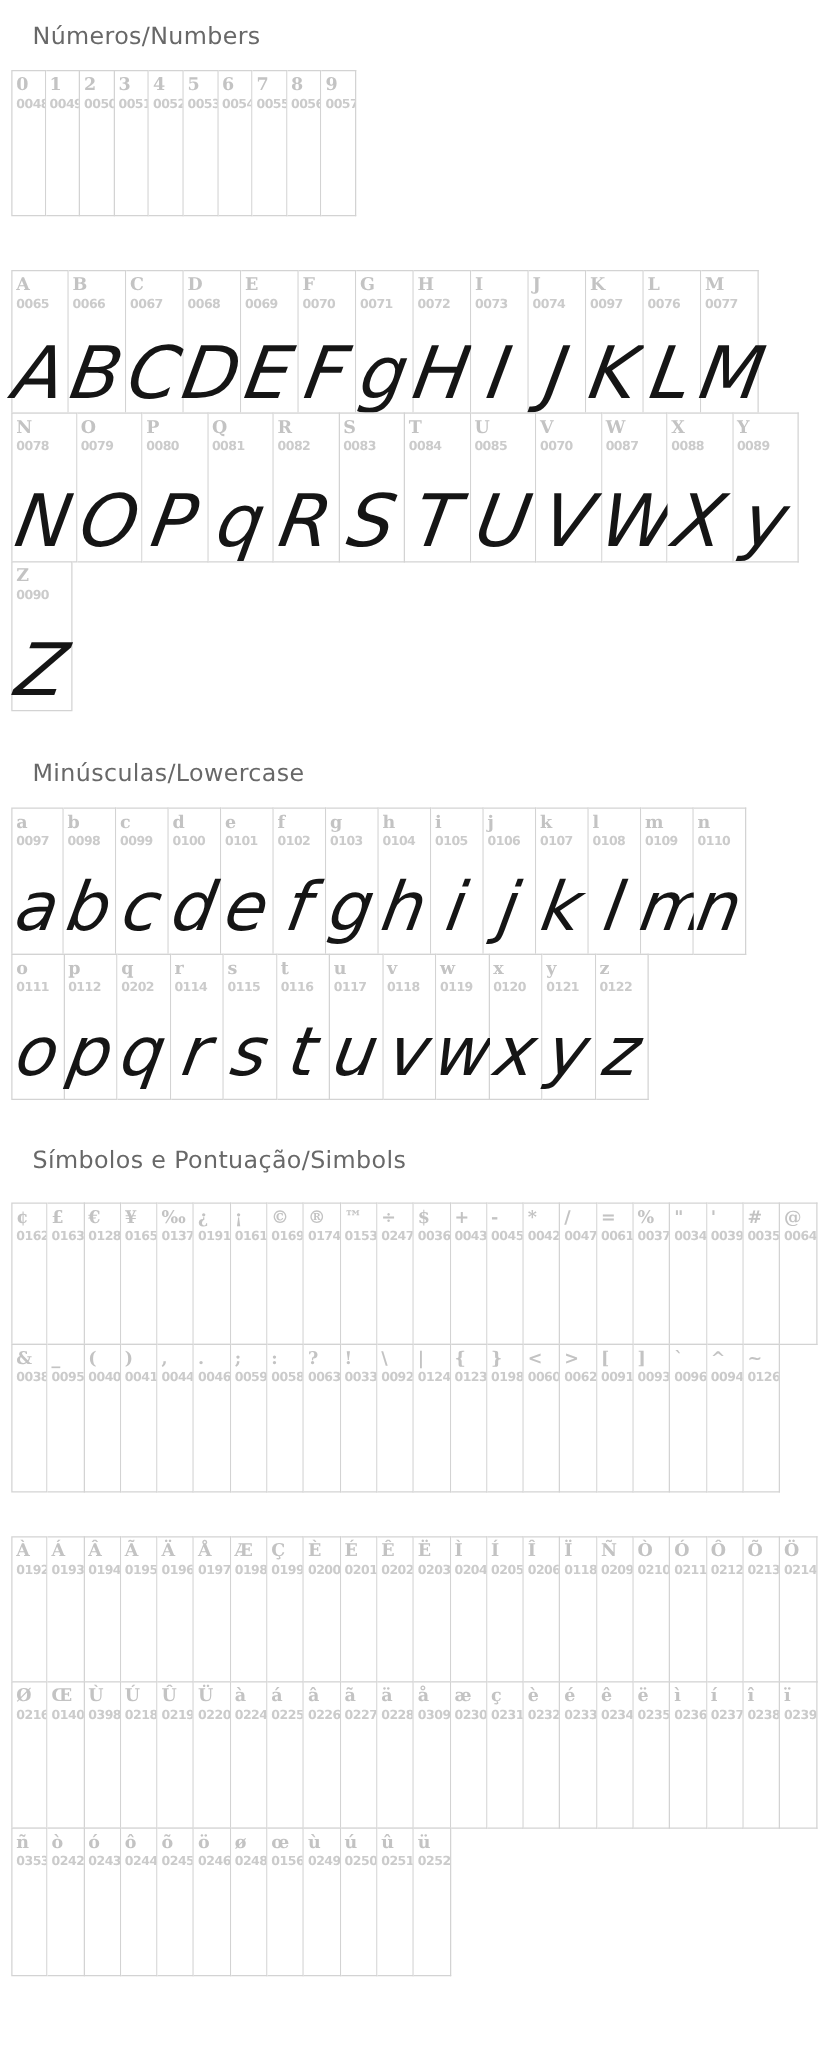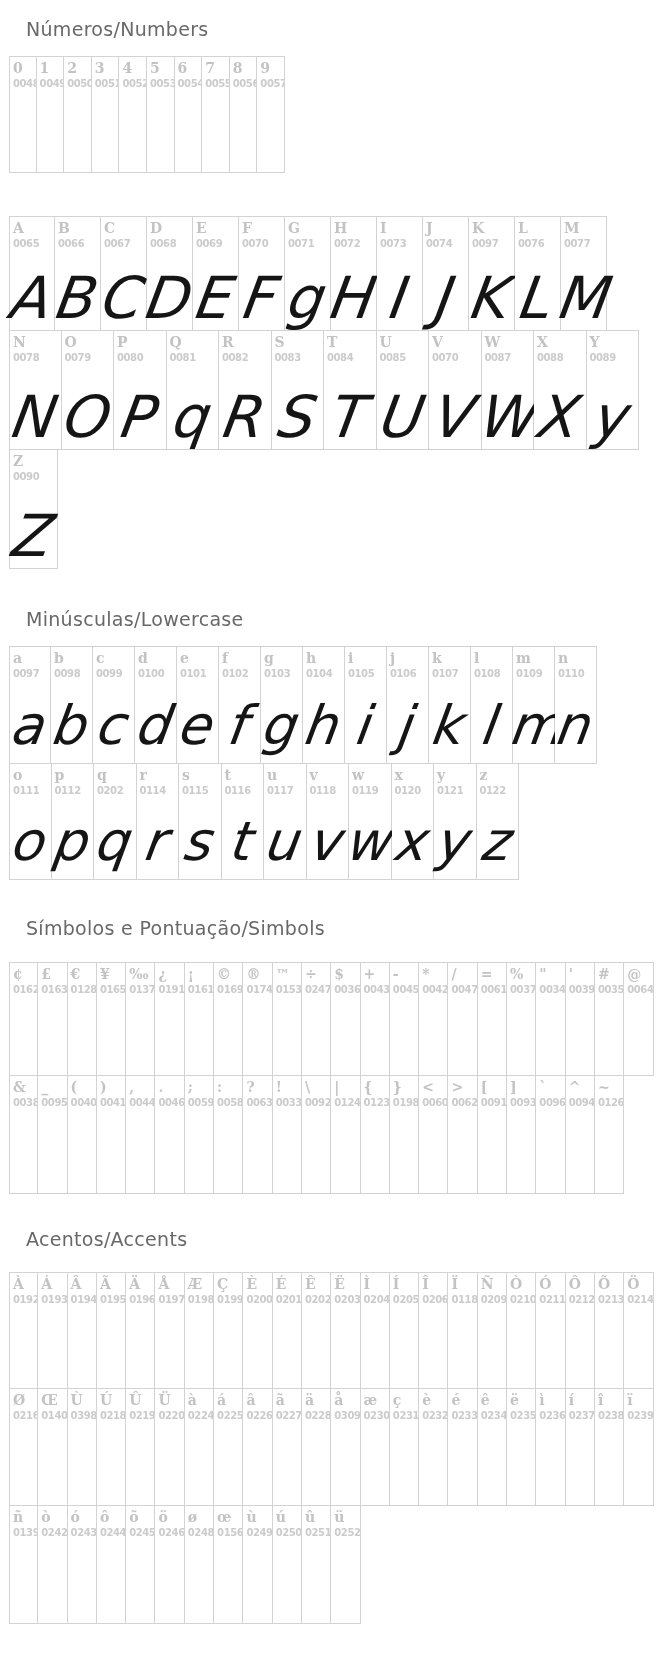--- a/index.html
+++ b/index.html
@@ -774,21 +774,20 @@
           <div class="cell">
             <div class="cell-label">
               <div class="char-label">~</div>
               <div class="code-label">0126</div>
             </div>
           </div>
         </div>
       </div>
     </div>
     <div class="section sec-accents">
-      <h2 class="section-title">Acentos/Accents</h2>
       <div class="grid">
         <div class="grid-row row-acc-1">
           <div class="cell">
             <div class="cell-label">
               <div class="char-label">À</div>
               <div class="code-label">0192</div>
             </div>
           </div>
           <div class="cell">
             <div class="cell-label">
@@ -1048,21 +1047,21 @@
             <div class="cell-label">
               <div class="char-label">ï</div>
               <div class="code-label">0239</div>
             </div>
           </div>
         </div>
         <div class="grid-row row-acc-3">
           <div class="cell">
             <div class="cell-label">
               <div class="char-label">ñ</div>
-              <div class="code-label">0139</div>
+              <div class="code-label">0353</div>
             </div>
           </div>
           <div class="cell">
             <div class="cell-label">
               <div class="char-label">ò</div>
               <div class="code-label">0242</div>
             </div>
           </div>
           <div class="cell">
             <div class="cell-label">

